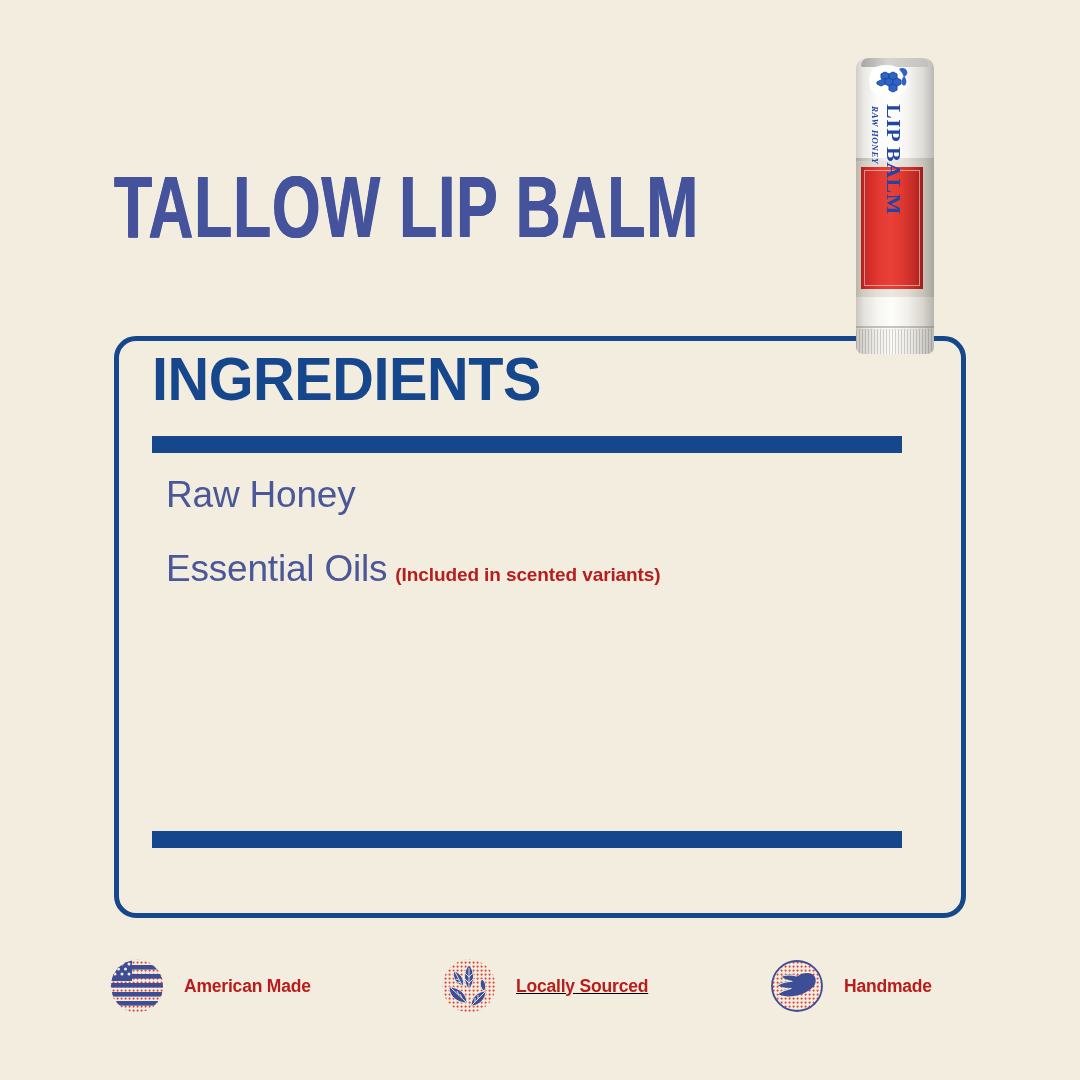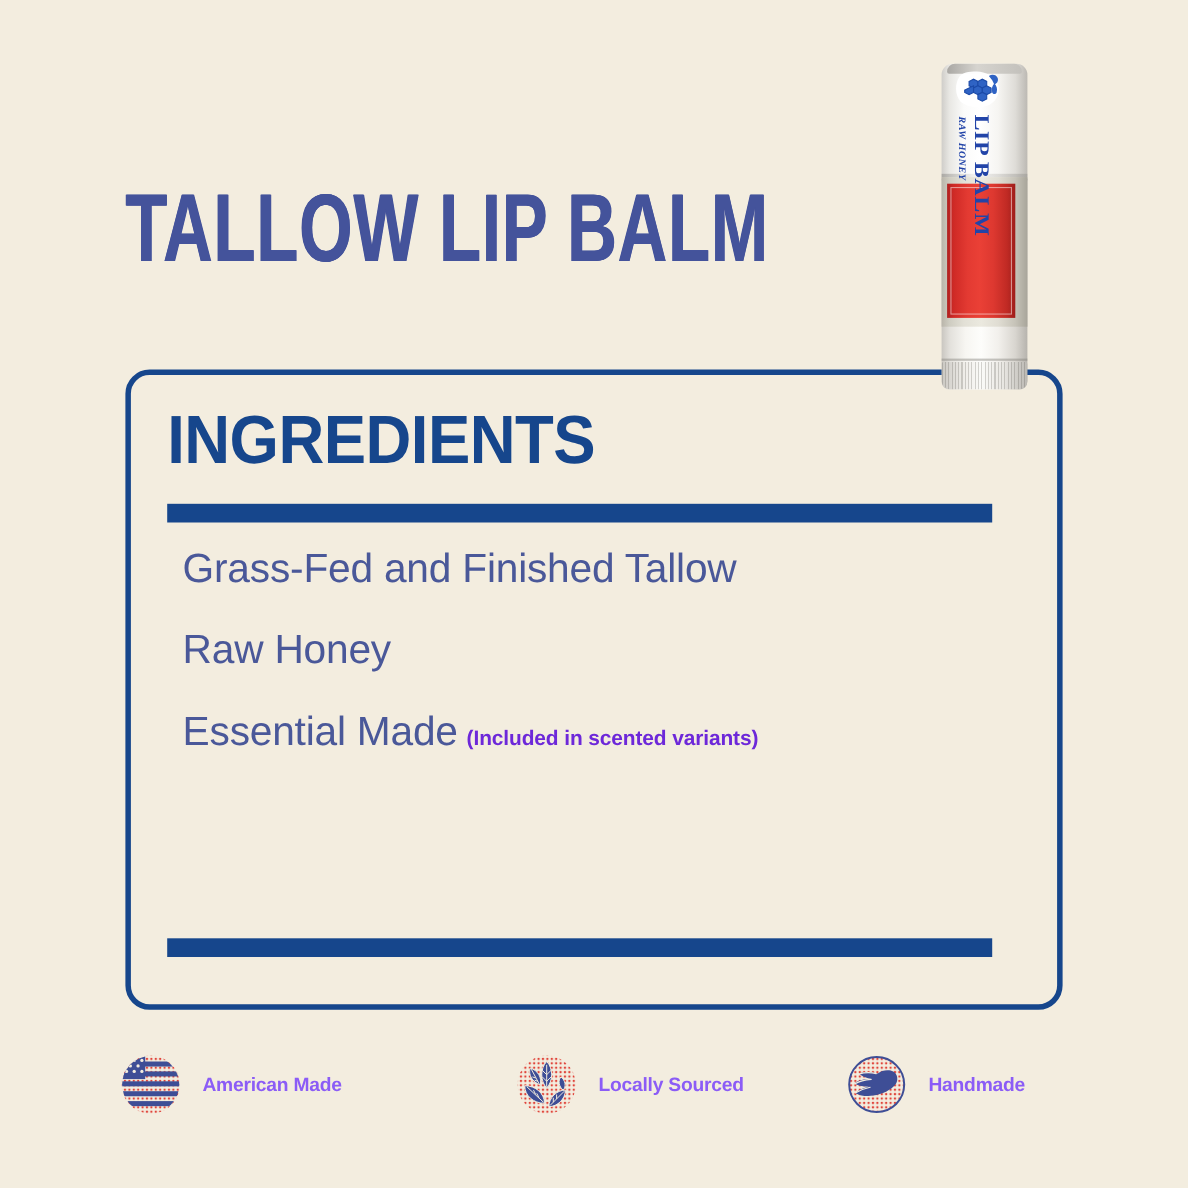--- a/index.html
+++ b/index.html
@@ -181,21 +181,21 @@
     height: 582px;
     border: 5px solid #16468C;
     border-radius: 22px;
     background: transparent;
     z-index: 2;
   }
 
   .card-inner {
     position: absolute;
     left: 152px;
-    top: 338px;
+    top: 316px;
     width: 750px;
     height: 446px;
     z-index: 3;
   }
 
   .ing-heading {
     position: absolute;
     left: 0;
     top: 32px;
     font-size: 62px;
@@ -231,56 +231,56 @@
     color: #4A5899;
     margin-bottom: 37px;
     letter-spacing: -0.2px;
     white-space: nowrap;
   }
   .ing-item:last-child { margin-bottom: 0; }
   .ing-note {
     font-size: 19px;
     font-weight: 700;
     letter-spacing: -0.1px;
-    color: #6d28d9;
+    color: #b91c1c;
     padding-left: 8px;
   }
 
   
   .badges {
     position: absolute;
     left: 0;
     top: 944px;
     width: 1080px;
     height: 84px;
     z-index: 4;
   }
   .badge {
     position: absolute;
     top: 0;
     display: flex;
     align-items: center;
     height: 84px;
   }
   .badge-1 { left: 108px; }
-  .badge-2 { left: 468px; }
+  .badge-2 { left: 440px; text-decoration: underline; }
   .badge-3 { left: 768px; }
 
   .badge-icon {
     width: 58px;
     height: 58px;
     flex: 0 0 58px;
     position: relative;
   }
   .badge-label {
     margin-left: 18px;
     font-size: 17.5px;
     font-weight: 700;
     letter-spacing: -0.2px;
-    color: #8b5cf6;
+    color: #b91c1c;
     white-space: nowrap;
   }
 </style>
 </head>
 <body>
 
 <div class="poster">
 
   <div class="title">TALLOW LIP BALM</div>
 
@@ -320,27 +320,24 @@
   </div>
 
   <div class="card"></div>
 
   <div class="card-inner">
     <div class="ing-heading">INGREDIENTS</div>
     <div class="bar bar-top"></div>
 
     <div class="ing-list">
       <div class="ing-item">
-        <span>Grass-Fed and Finished Tallow</span>
-      </div>
-      <div class="ing-item">
         <span>Raw Honey</span>
       </div>
       <div class="ing-item">
-        <span>Essential Made</span><span class="ing-note">(Included in scented variants)</span>
+        <span>Essential Oils</span><span class="ing-note">(Included in scented variants)</span>
       </div>
     </div>
 
     <div class="bar bar-bottom"></div>
   </div>
 
   <div class="badges">
 
     <div class="badge badge-1">
       <div class="badge-icon">

